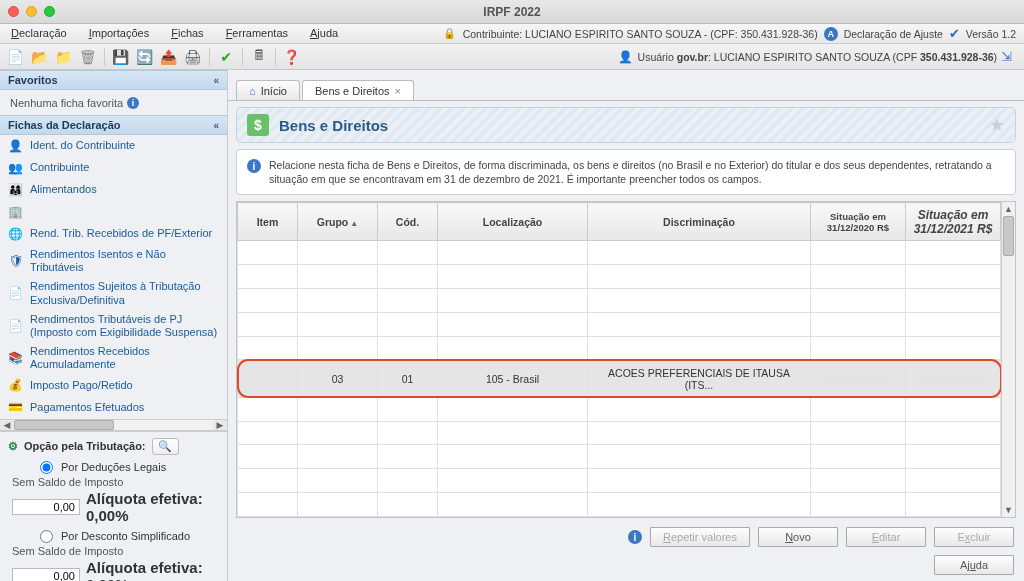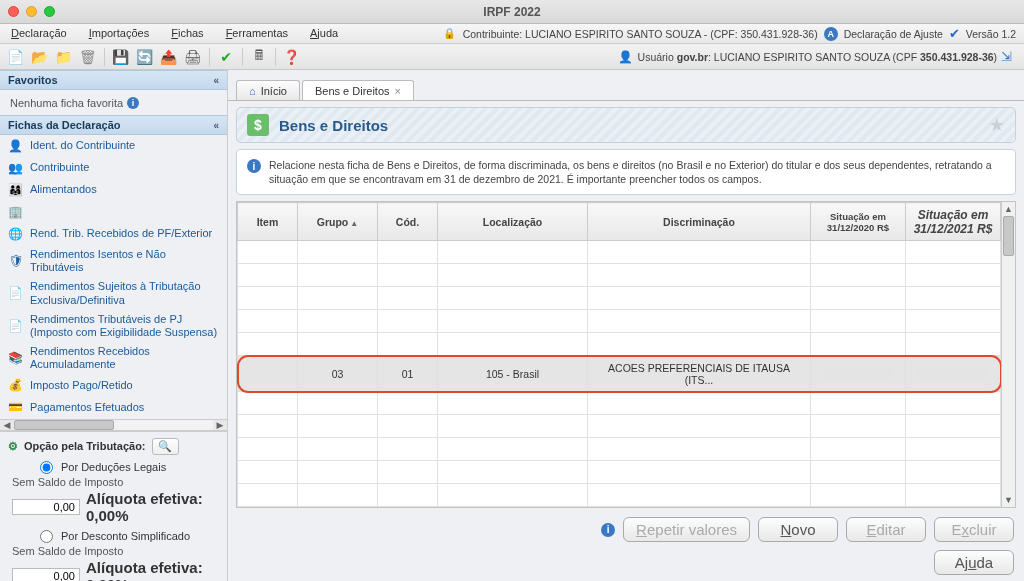--- a/index.html
+++ b/index.html
@@ -84,21 +84,21 @@
 .sort-arrow { font-size: 8px; color: #666; margin-left: 2px;}
 
 .vscroll { width: 14px; background: #f0f0f0; border-left: 1px solid #ccc; position: relative; }
 .vs-arrow { height: 14px; text-align: center; font-size: 9px; color: #666; cursor: pointer; display:flex;align-items:center;justify-content:center;}
 .vs-track { position: absolute; top: 14px; bottom: 14px; left: 0; right: 0; }
 .vs-thumb { position: absolute; top: 0; height: 40px; left: 1px; right: 1px; background: #c8c8c8; border: 1px solid #aaa; border-radius: 2px; }
 .vs-arrow.bottom { position:absolute; bottom:0; left:0; right:0;}
 
 .action-bar { display: flex; align-items: center; gap: 8px; justify-content: flex-end; padding: 3px 2px 2px; }
 .action-bar .info-i2 { width:14px;height:14px;border-radius:50%;background:#3a78c3;color:#fff;display:flex;align-items:center;justify-content:center;font-size:10px;font-weight:bold;}
-.btn { min-width: 80px; border: 1px solid #aaa; background: linear-gradient(#fdfdfd,#e8e8e8); padding: 3px 12px; border-radius: 6px; font-size: 15px; cursor: pointer; color: #555; }
+.btn { min-width: 80px; border: 1px solid #aaa; background: linear-gradient(#fdfdfd,#e8e8e8); padding: 3px 12px; border-radius: 1px; font-size: 11px; cursor: pointer; color: #555; }
 .btn.disabled { color: #aaa; }
 .btn .ul { text-decoration: underline; }
 </style>
 </head>
 <body>
 
 <div class="titlebar">
   <div class="traffic-lights">
     <div class="traffic-light tl-red"></div>
     <div class="traffic-light tl-yellow"></div>

